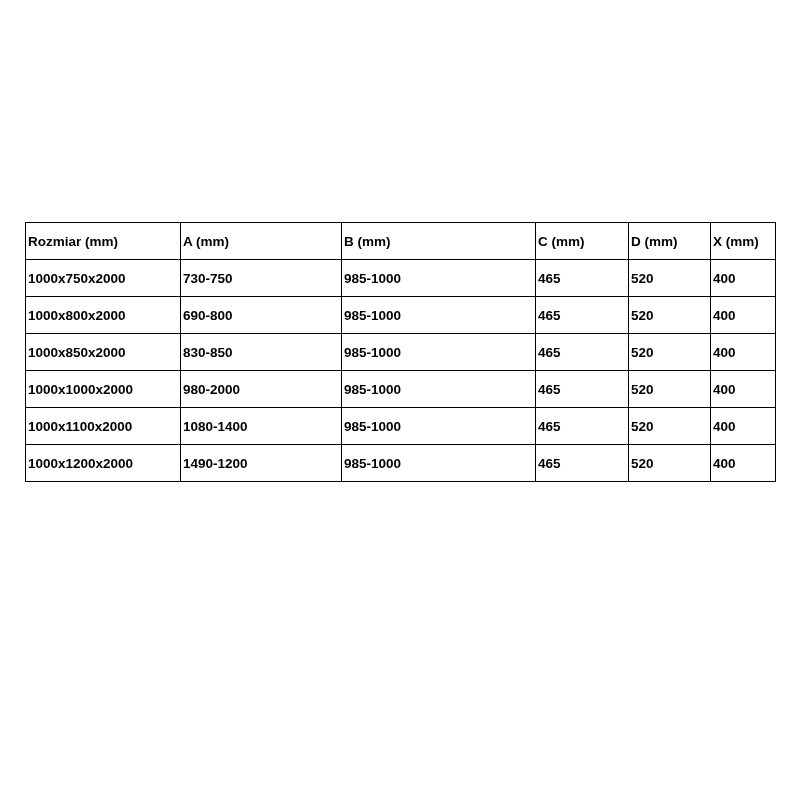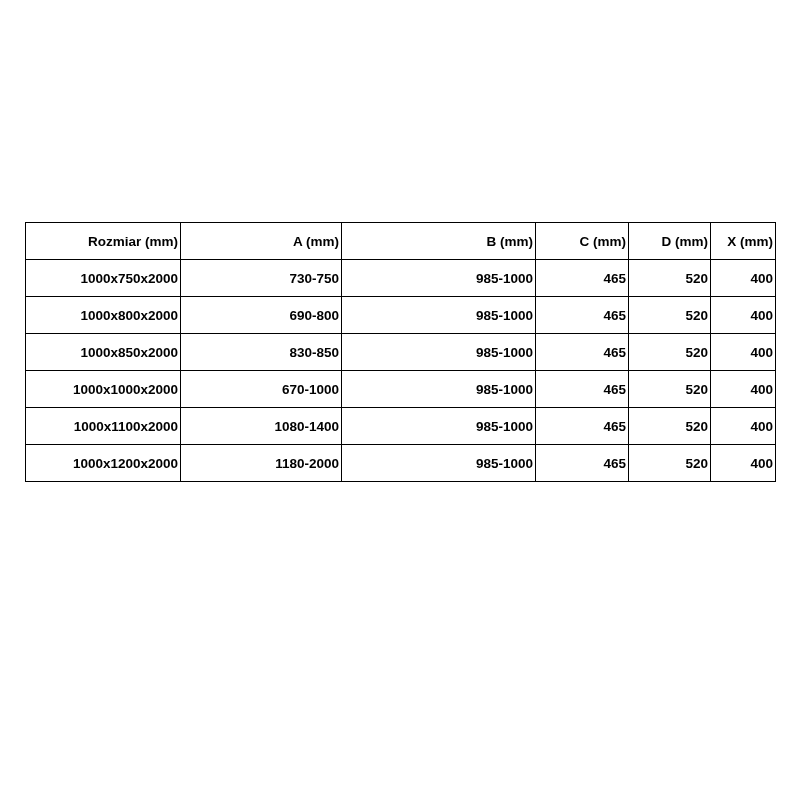--- a/index.html
+++ b/index.html
@@ -27,21 +27,21 @@
     width: 750px;
   }
   table.spec {
     border-collapse: collapse;
     width: 750px;
     table-layout: fixed;
   }
   table.spec th,
   table.spec td {
     border: 1px solid #000000;
-    text-align: right;
+    text-align: left;
     vertical-align: middle;
     font-size: 13.5px;
     font-weight: bold;
     height: 37px;
     padding: 0 2px;
     box-sizing: border-box;
     white-space: nowrap;
   }
   table.spec th {
     font-size: 13.5px;
@@ -98,37 +98,37 @@
         <tr>
           <td>1000x850x2000</td>
           <td>830-850</td>
           <td>985-1000</td>
           <td>465</td>
           <td>520</td>
           <td>400</td>
         </tr>
         <tr>
           <td>1000x1000x2000</td>
-          <td>670-1000</td>
+          <td>980-2000</td>
           <td>985-1000</td>
           <td>465</td>
           <td>520</td>
           <td>400</td>
         </tr>
         <tr>
           <td>1000x1100x2000</td>
           <td>1080-1400</td>
           <td>985-1000</td>
           <td>465</td>
           <td>520</td>
           <td>400</td>
         </tr>
         <tr>
           <td>1000x1200x2000</td>
-          <td>1180-2000</td>
+          <td>1490-1200</td>
           <td>985-1000</td>
           <td>465</td>
           <td>520</td>
           <td>400</td>
         </tr>
       </tbody>
     </table>
   </div>
 </div>
 

